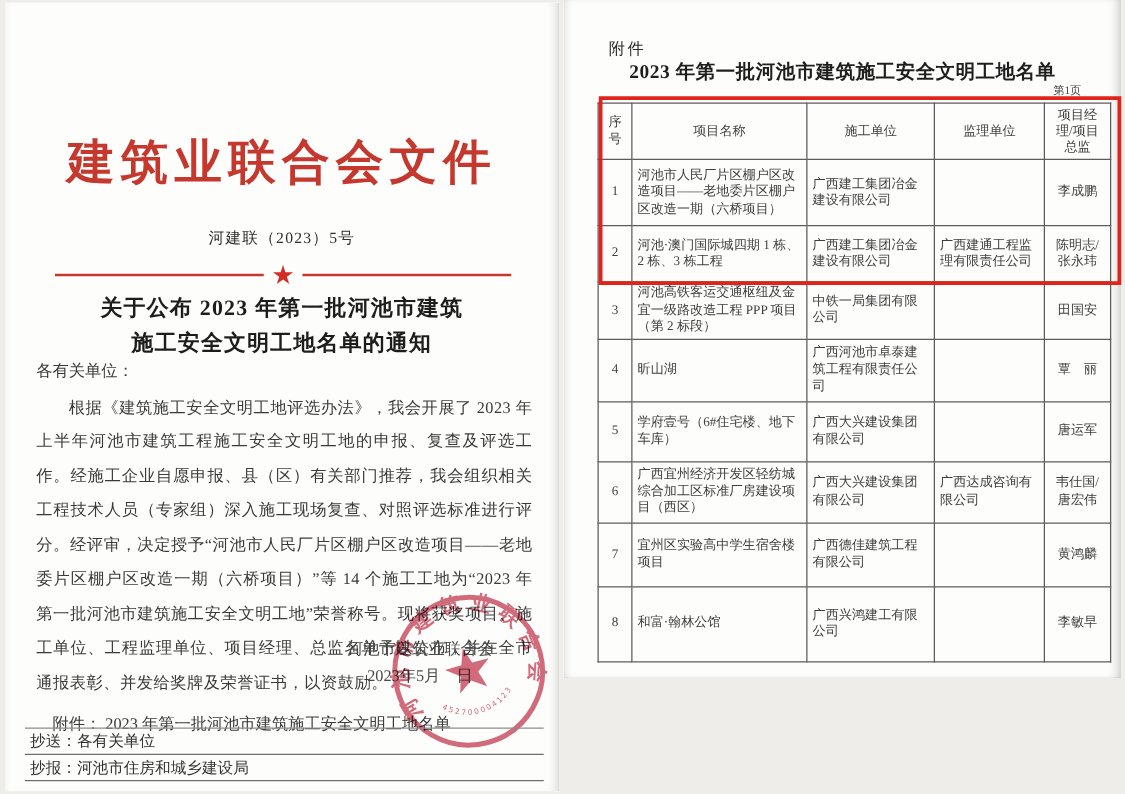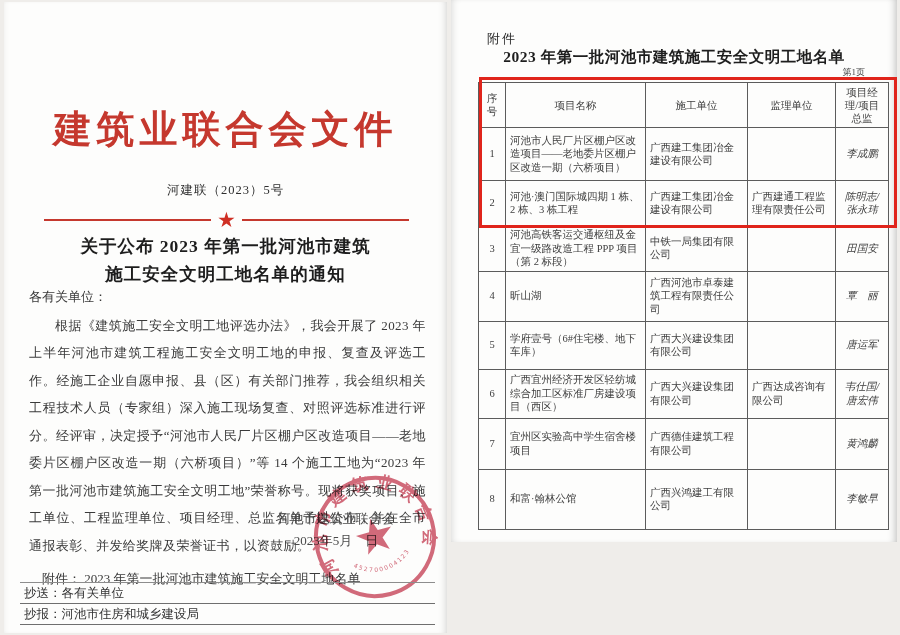--- a/index.html
+++ b/index.html
@@ -88,21 +88,21 @@
     border-collapse:collapse;table-layout:fixed;
     font-size:10.5px;color:#3e3e3e;line-height:13.5px;
   }
   table.worksites th,table.worksites td{
     border:1px solid #5c5c5c;padding:2px 4px;vertical-align:middle;
     overflow:hidden;font-weight:normal;
   }
   table.worksites th{text-align:center;line-height:13px;}
   td.c-no{text-align:center;}
   td.c-proj,td.c-con,td.c-sup{text-align:left;}
-  td.c-mgr{text-align:center;word-break:break-all;font-style:italic;}
+  td.c-mgr{text-align:center;word-break:break-all;}
   .highlight-box{
     position:absolute;left:28px;top:77px;width:418px;height:151px;
     border:3px solid #e0241b;box-sizing:border-box;pointer-events:none;
   }
 </style>
 </head>
 <body>
 
 <div id="canvas">
 

